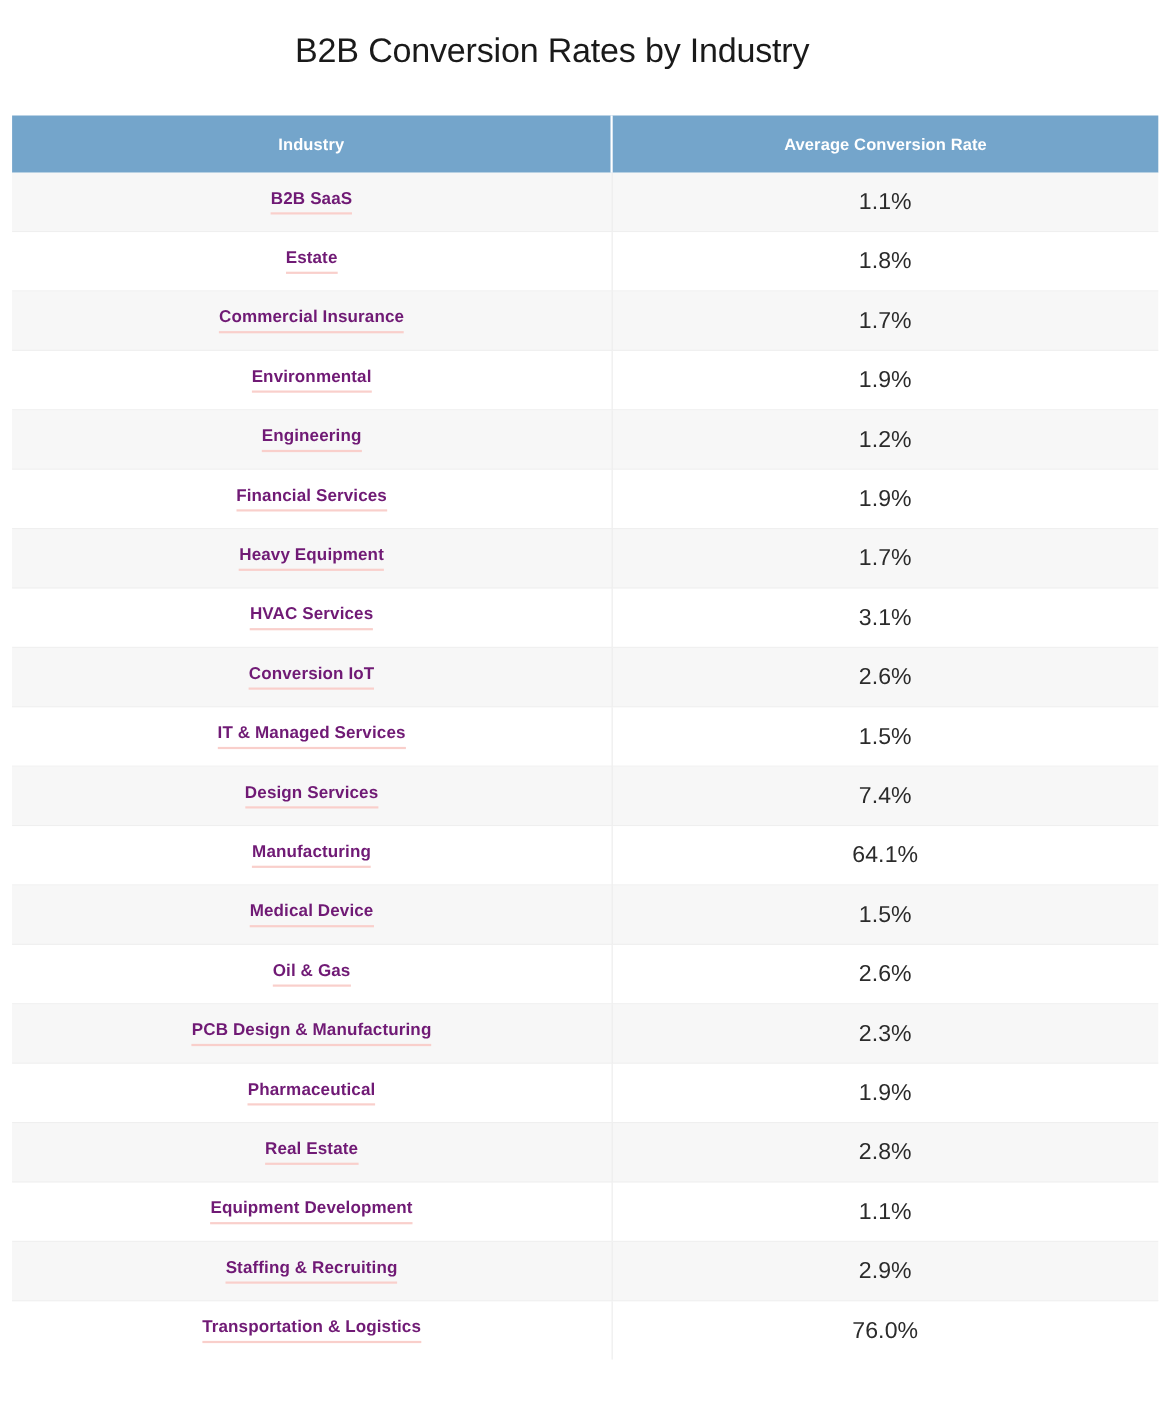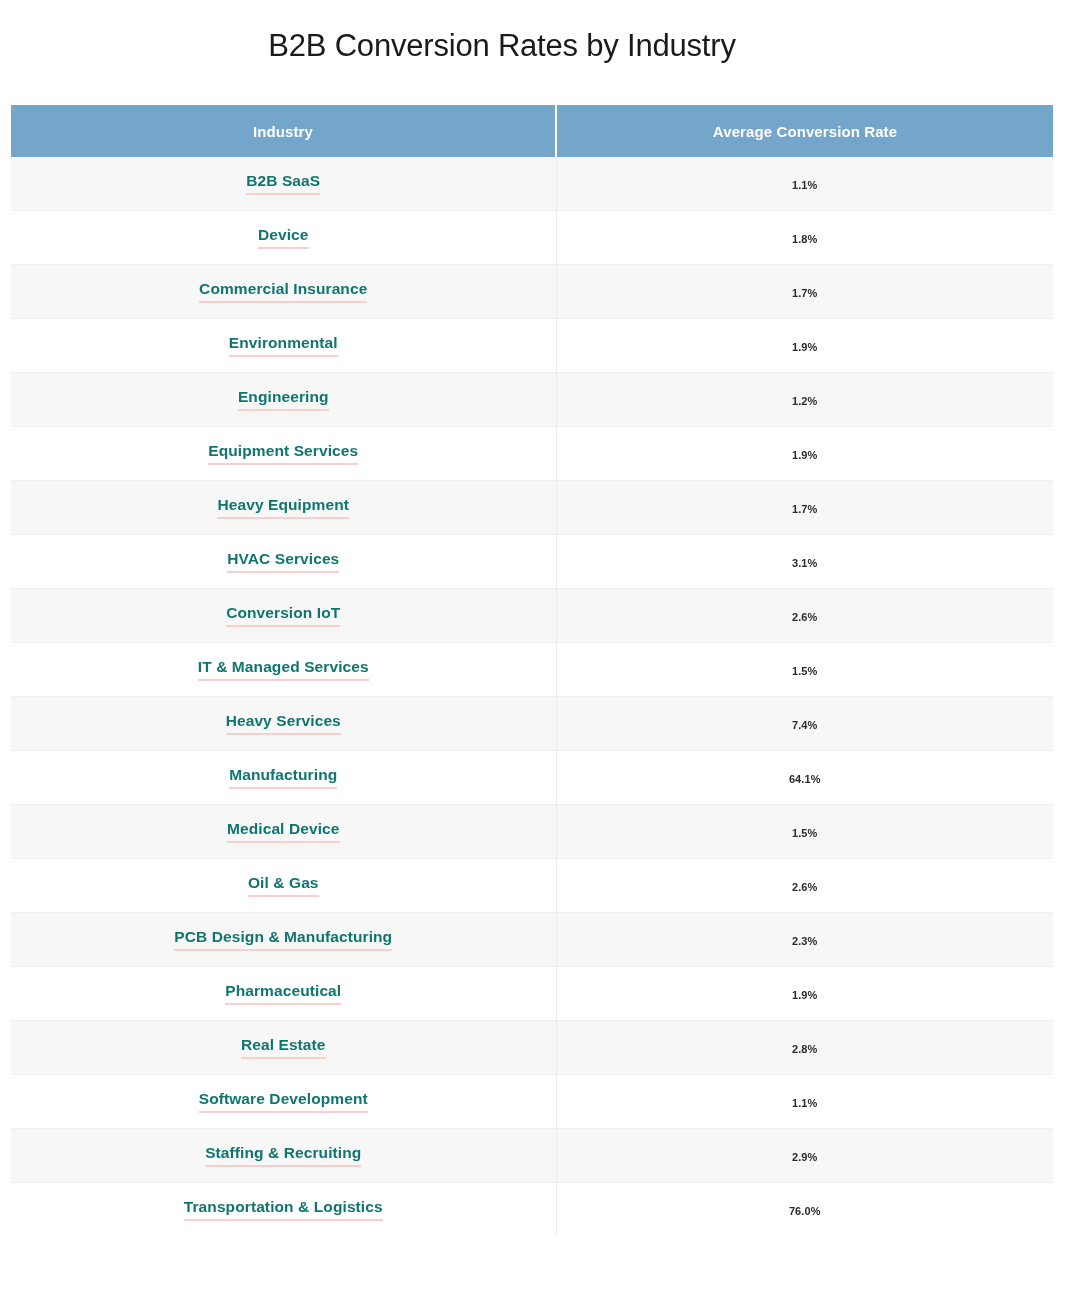--- a/index.html
+++ b/index.html
@@ -70,35 +70,35 @@
     border-right: 1px solid #ececec;
     border-bottom: 1px solid #efefef;
   }
   table.conv-table tbody td:last-child { border-right: none; }
 
   table.conv-table tbody tr:nth-child(odd) td { background: #f7f7f7; }
   table.conv-table tbody tr:nth-child(even) td { background: #ffffff; }
   table.conv-table tbody tr:last-child td { border-bottom: none; text-align: center; }
 
   .ind-link {
-    color: #0f766e;
+    color: #701a75;
     font-size: 15.5px;
     font-weight: bold;
     text-decoration: none;
     border-bottom: 2px solid #f9cfcb;
     padding-bottom: 3px;
     cursor: pointer;
     display: inline-block;
     letter-spacing: 0.1px;
   }
 
   .rate-val {
     color: #2b2b2b;
-    font-size: 11px;
-    font-weight: 700;
+    font-size: 21px;
+    font-weight: 400;
     letter-spacing: 0.1px;
     margin-top: 12px;
   }
 </style>
 </head>
 <body>
 
 <div class="page">
 
   <h1 class="page-title">B2B Conversion Rates by Industry</h1>
@@ -114,57 +114,57 @@
           <th>Industry</th>
           <th>Average Conversion Rate</th>
         </tr>
       </thead>
       <tbody id="table-body">
           <tr>
             <td><a class="ind-link">B2B SaaS</a></td>
             <td><span class="rate-val">1.1%</span></td>
           </tr>
           <tr>
-            <td><a class="ind-link">Device</a></td>
+            <td><a class="ind-link">Estate</a></td>
             <td><span class="rate-val">1.8%</span></td>
           </tr>
           <tr>
             <td><a class="ind-link">Commercial Insurance</a></td>
             <td><span class="rate-val">1.7%</span></td>
           </tr>
           <tr>
             <td><a class="ind-link">Environmental</a></td>
             <td><span class="rate-val">1.9%</span></td>
           </tr>
           <tr>
             <td><a class="ind-link">Engineering</a></td>
             <td><span class="rate-val">1.2%</span></td>
           </tr>
           <tr>
-            <td><a class="ind-link">Equipment Services</a></td>
+            <td><a class="ind-link">Financial Services</a></td>
             <td><span class="rate-val">1.9%</span></td>
           </tr>
           <tr>
             <td><a class="ind-link">Heavy Equipment</a></td>
             <td><span class="rate-val">1.7%</span></td>
           </tr>
           <tr>
             <td><a class="ind-link">HVAC Services</a></td>
             <td><span class="rate-val">3.1%</span></td>
           </tr>
           <tr>
             <td><a class="ind-link">Conversion IoT</a></td>
             <td><span class="rate-val">2.6%</span></td>
           </tr>
           <tr>
             <td><a class="ind-link">IT &amp; Managed Services</a></td>
             <td><span class="rate-val">1.5%</span></td>
           </tr>
           <tr>
-            <td><a class="ind-link">Heavy Services</a></td>
+            <td><a class="ind-link">Design Services</a></td>
             <td><span class="rate-val">7.4%</span></td>
           </tr>
           <tr>
             <td><a class="ind-link">Manufacturing</a></td>
             <td><span class="rate-val">64.1%</span></td>
           </tr>
           <tr>
             <td><a class="ind-link">Medical Device</a></td>
             <td><span class="rate-val">1.5%</span></td>
           </tr>
@@ -178,21 +178,21 @@
           </tr>
           <tr>
             <td><a class="ind-link">Pharmaceutical</a></td>
             <td><span class="rate-val">1.9%</span></td>
           </tr>
           <tr>
             <td><a class="ind-link">Real Estate</a></td>
             <td><span class="rate-val">2.8%</span></td>
           </tr>
           <tr>
-            <td><a class="ind-link">Software Development</a></td>
+            <td><a class="ind-link">Equipment Development</a></td>
             <td><span class="rate-val">1.1%</span></td>
           </tr>
           <tr>
             <td><a class="ind-link">Staffing &amp; Recruiting</a></td>
             <td><span class="rate-val">2.9%</span></td>
           </tr>
           <tr>
             <td><a class="ind-link">Transportation &amp; Logistics</a></td>
             <td><span class="rate-val">76.0%</span></td>
           </tr>

